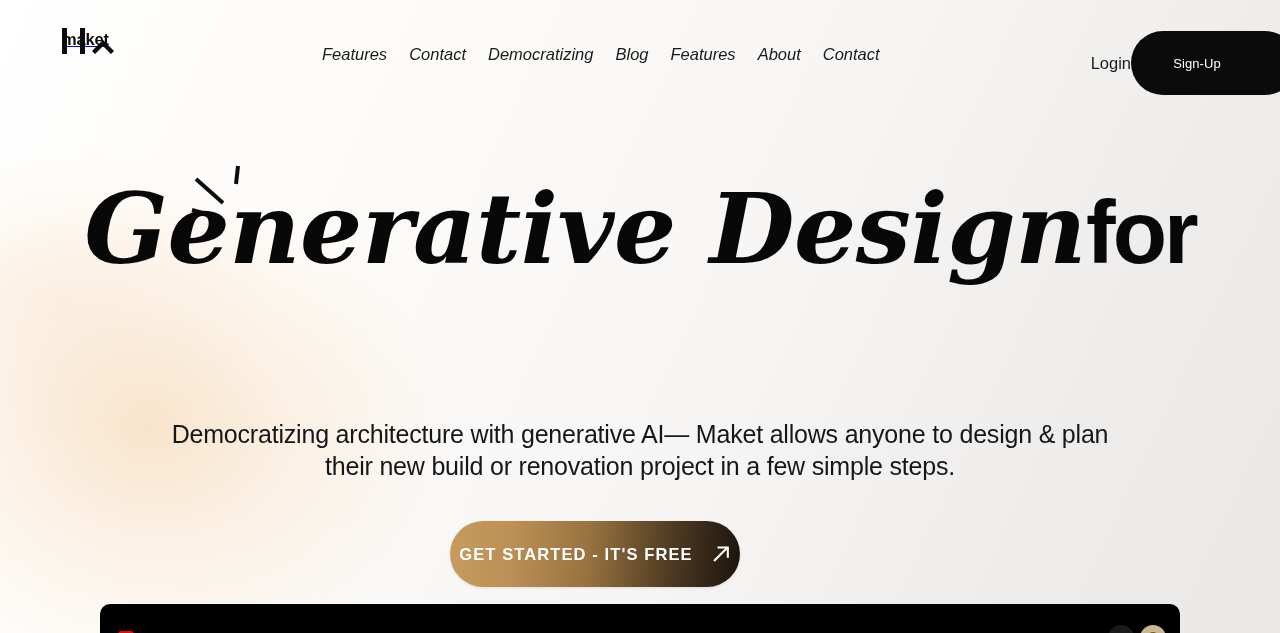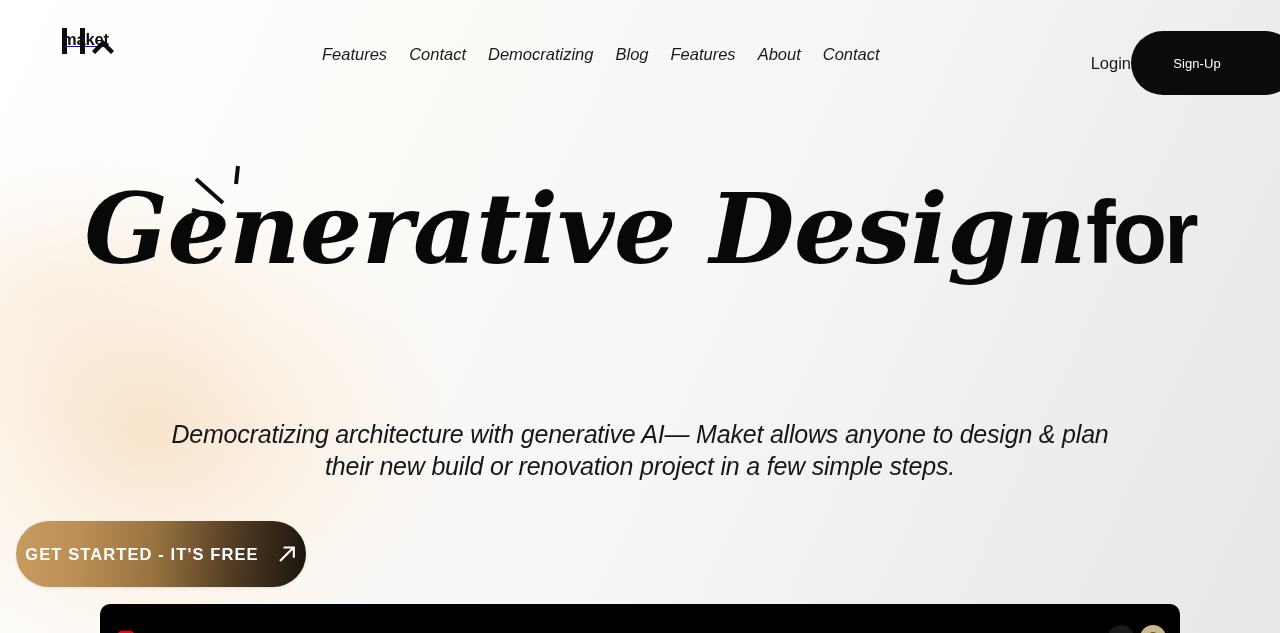--- a/index.html
+++ b/index.html
@@ -118,26 +118,25 @@
   }
 
   .subtitle {
     position:absolute; top:386px; left:50%;
     transform:translateX(-50%);
     width:960px;
     text-align:center;
     font-size:25px; line-height:32px;
     color:#15161a;
     letter-spacing:-0.2px;
-    font-style:italic;
   }
 
   .cta-wrap {
-    position:absolute; top:489px; left:16px; width:1180px;
-    display:flex; justify-content:flex-start;
+    position:absolute; top:489px; left:5px; width:1180px;
+    display:flex; justify-content:center;
   }
   .cta-btn {
     width:290px; height:66px;
     border-radius:34px;
     border:none;
     background:linear-gradient(95deg, #c89c60 0%, #bb8f55 22%, #97723f 48%, #4e3a22 76%, #1b140d 100%);
     color:#ffffff;
     display:flex; align-items:center; justify-content:center;
     gap:18px;
     cursor:pointer;

